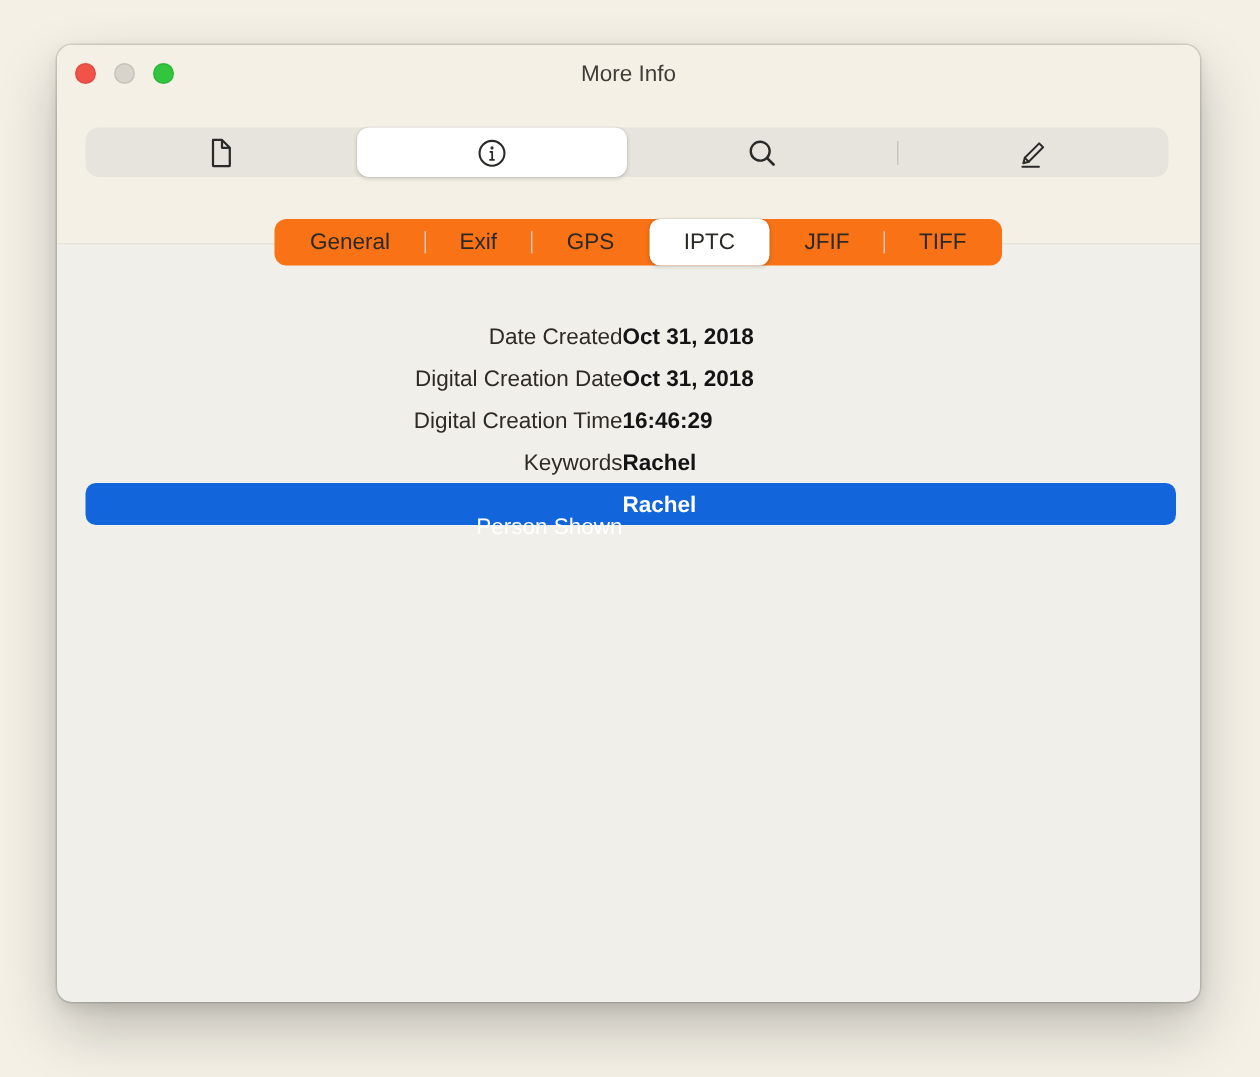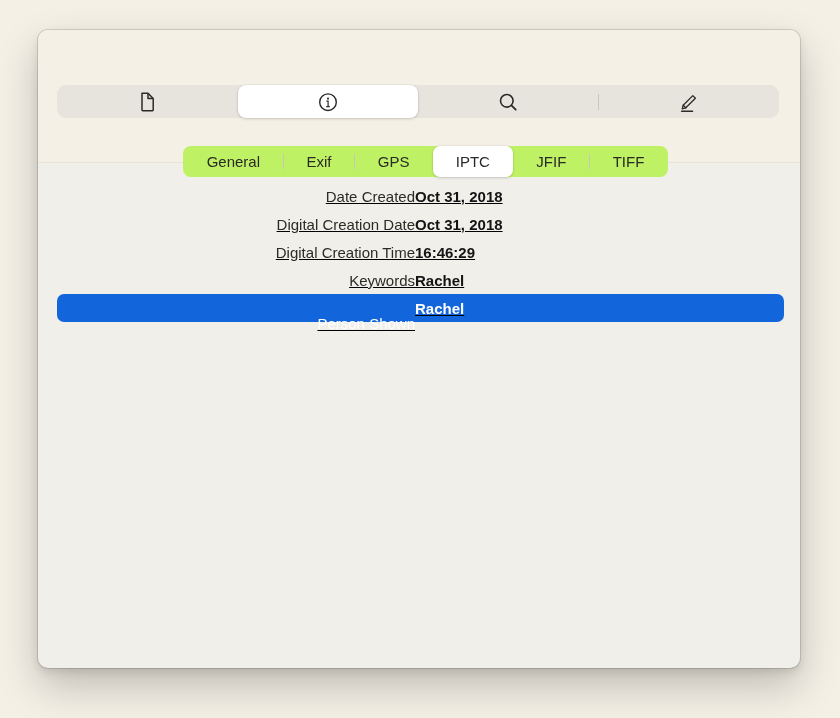--- a/index.html
+++ b/index.html
@@ -80,21 +80,21 @@
     height: 16px;
     background: #c9c6be;
   }
   .tseg-divider.hidden { background: transparent; }
   .tseg svg { display: block; }
   
   .tab-seg {
     position: absolute;
     left: 145px; top: 116px;
     width: 485px; height: 31px;
-    background: #bef264;
+    background: #f97316;
     border-radius: 8px;
     display: flex;
     align-items: stretch;
     z-index: 2;
     padding: 0 1px;
   }
   .tab {
     flex: 1 1 auto;
     display: flex;
     align-items: center;
@@ -114,23 +114,22 @@
   .tab-divider {
     width: 1px;
     align-self: center;
     height: 15px;
     background: #c9c6be;
   }
   .tab-divider.hidden { background: transparent; }
   
   .rows {
     position: absolute;
-    left: 19px; top: 152px;
+    left: 19px; top: 180px;
     width: 727px;
-    text-decoration: underline;
   }
   .row {
     display: flex;
     align-items: center;
     height: 28px;
     border-radius: 7px;
     font-size: 15px;
   }
   .row-label {
     flex: 0 0 358px;
@@ -147,20 +146,28 @@
   }
   .row.selected .row-label { color: #ffffff; margin-top: 31px; }
   .row.selected .row-value { color: #ffffff; }
 </style>
 </head>
 <body>
 
 <div class="window">
 
   <div class="header">
+    <div class="titlebar">
+      <div class="traffic-lights">
+        <div class="tl tl-close"></div>
+        <div class="tl tl-min"></div>
+        <div class="tl tl-zoom"></div>
+      </div>
+      <div class="window-title">More Info</div>
+    </div>
 
     <div class="toolbar-seg">
       <div class="tseg">
         <span>
           <svg width="24" height="24" viewBox="0 0 24 24" fill="none" stroke="#2a2a28" stroke-width="1.5" stroke-linejoin="round">
             <path d="M7 3.3 h6.0 l5.2 5.2 V20.1 a0.7 0.7 0 0 1 -0.7 0.7 H7.7 a0.7 0.7 0 0 1 -0.7 -0.7 z"></path>
             <path d="M13 3.3 v5.2 h5.2"></path>
           </svg>
         </span>
       </div>

